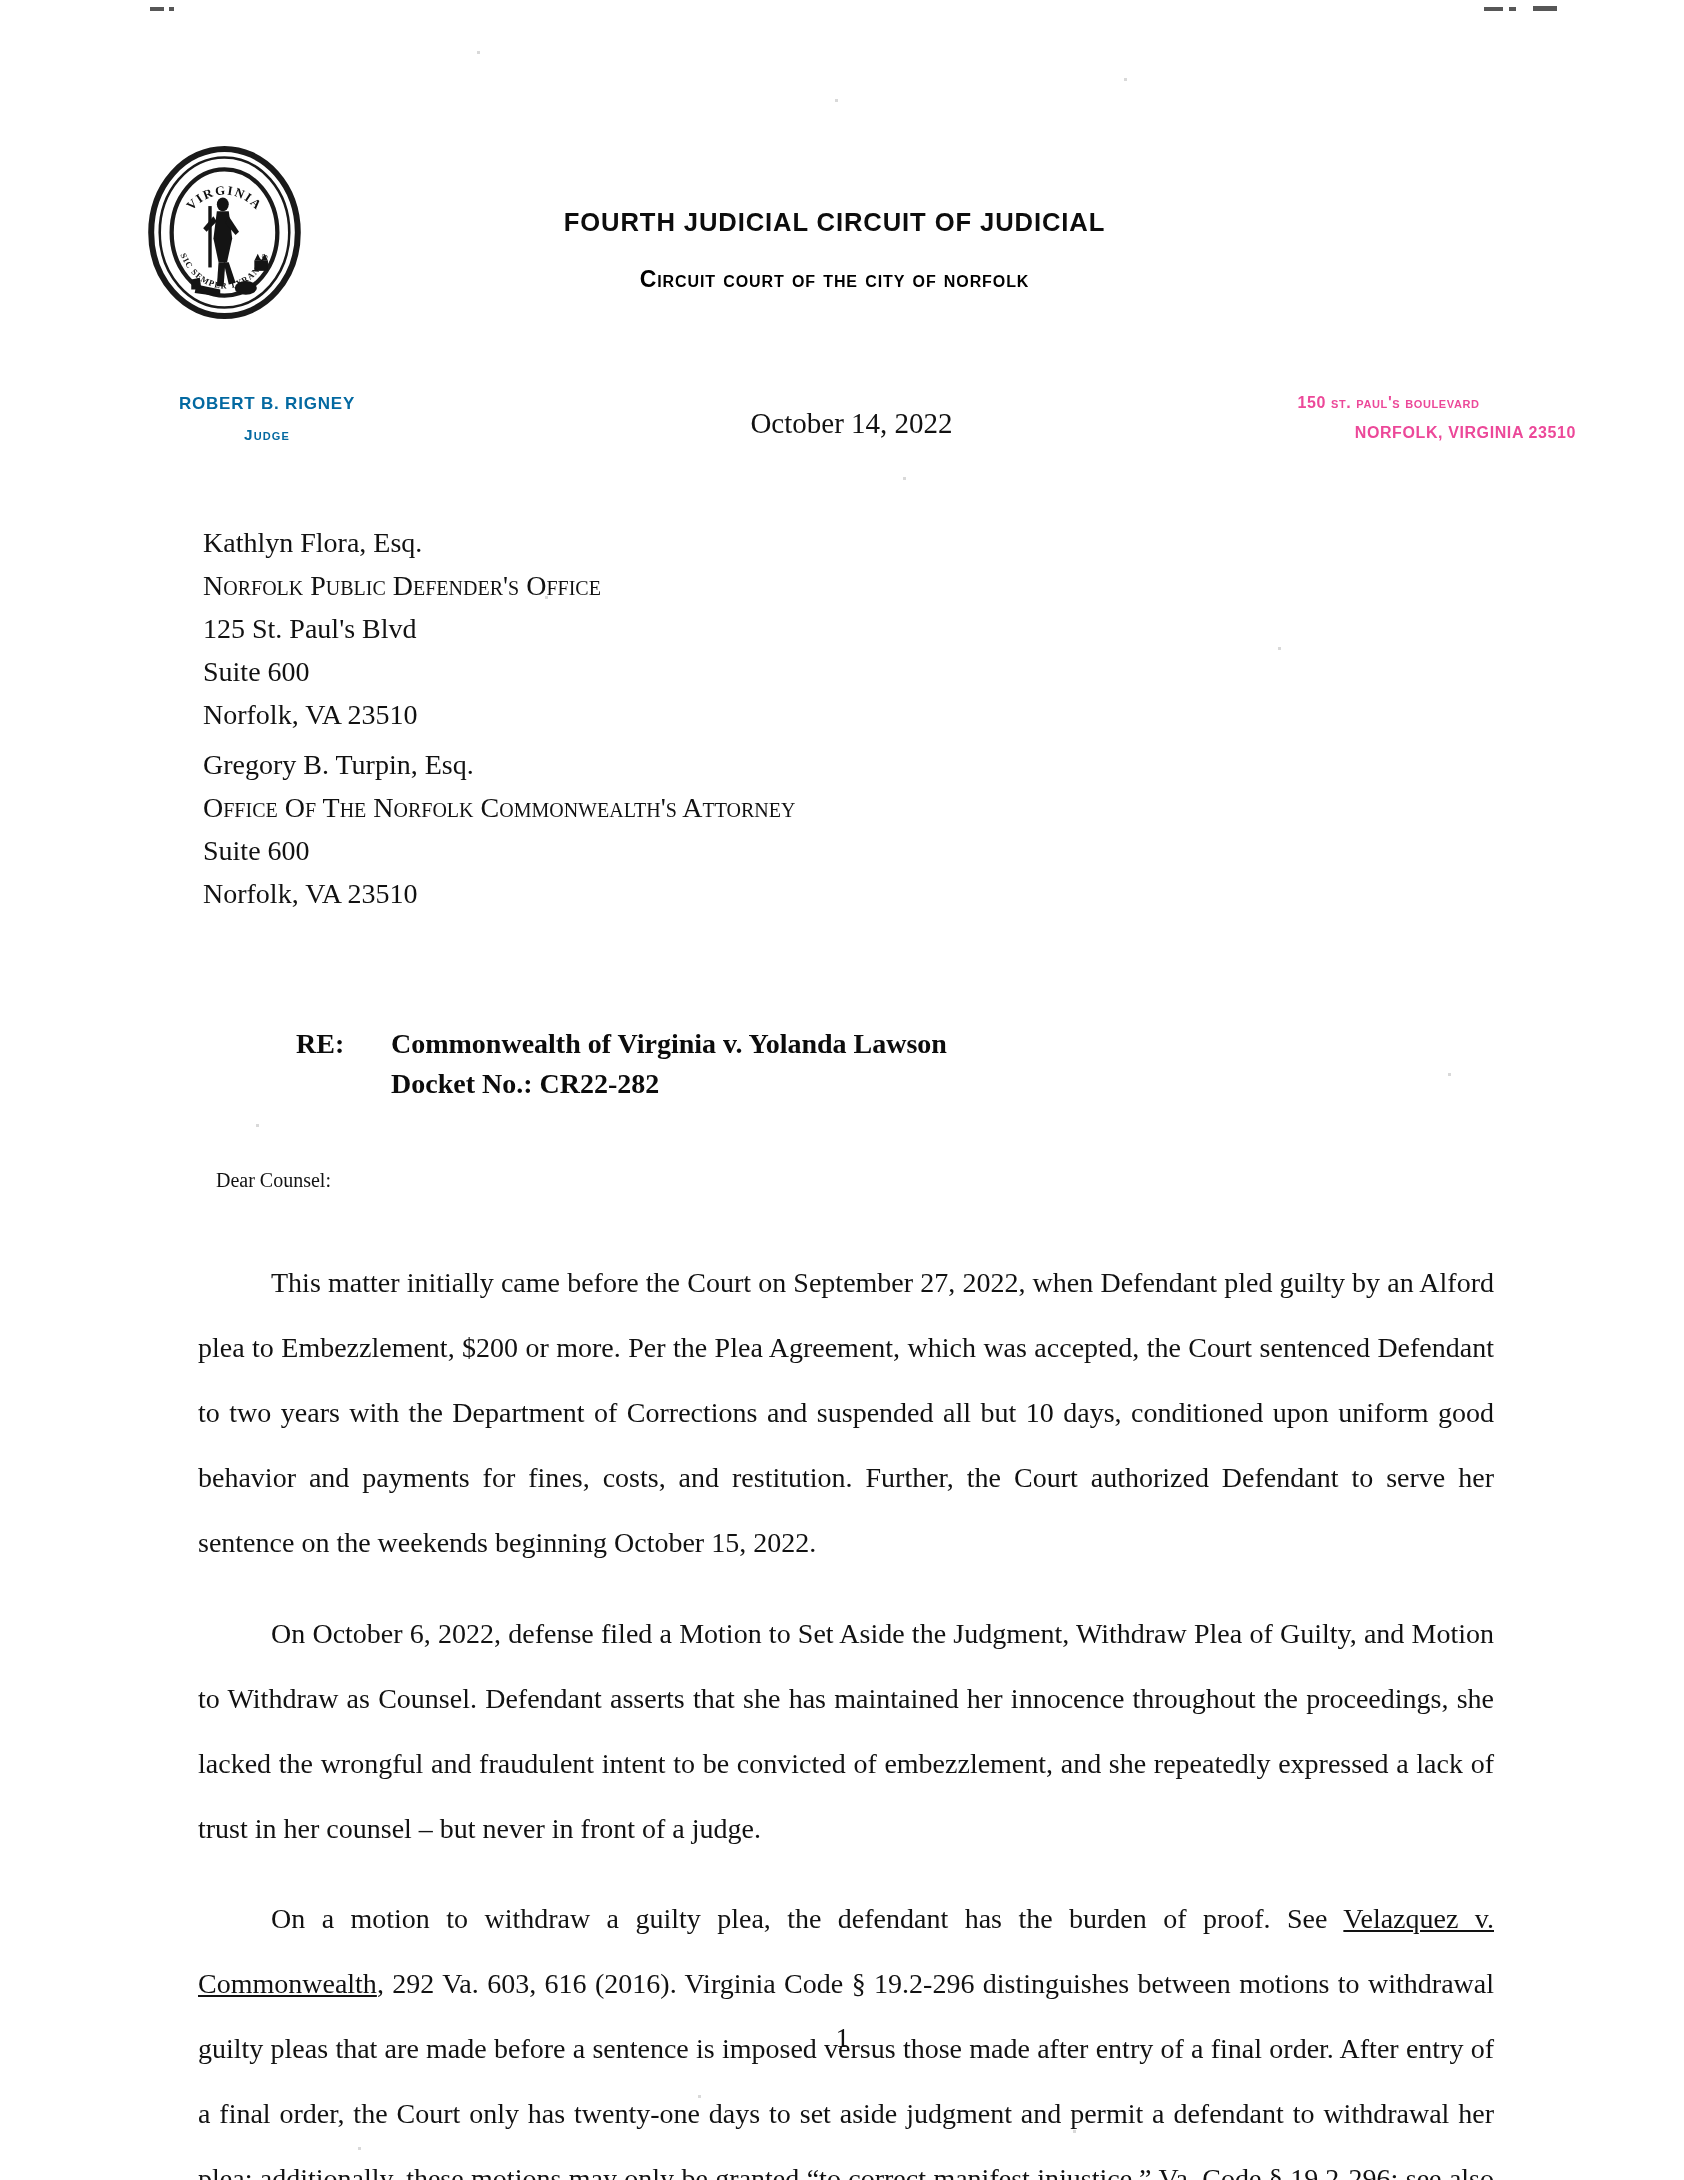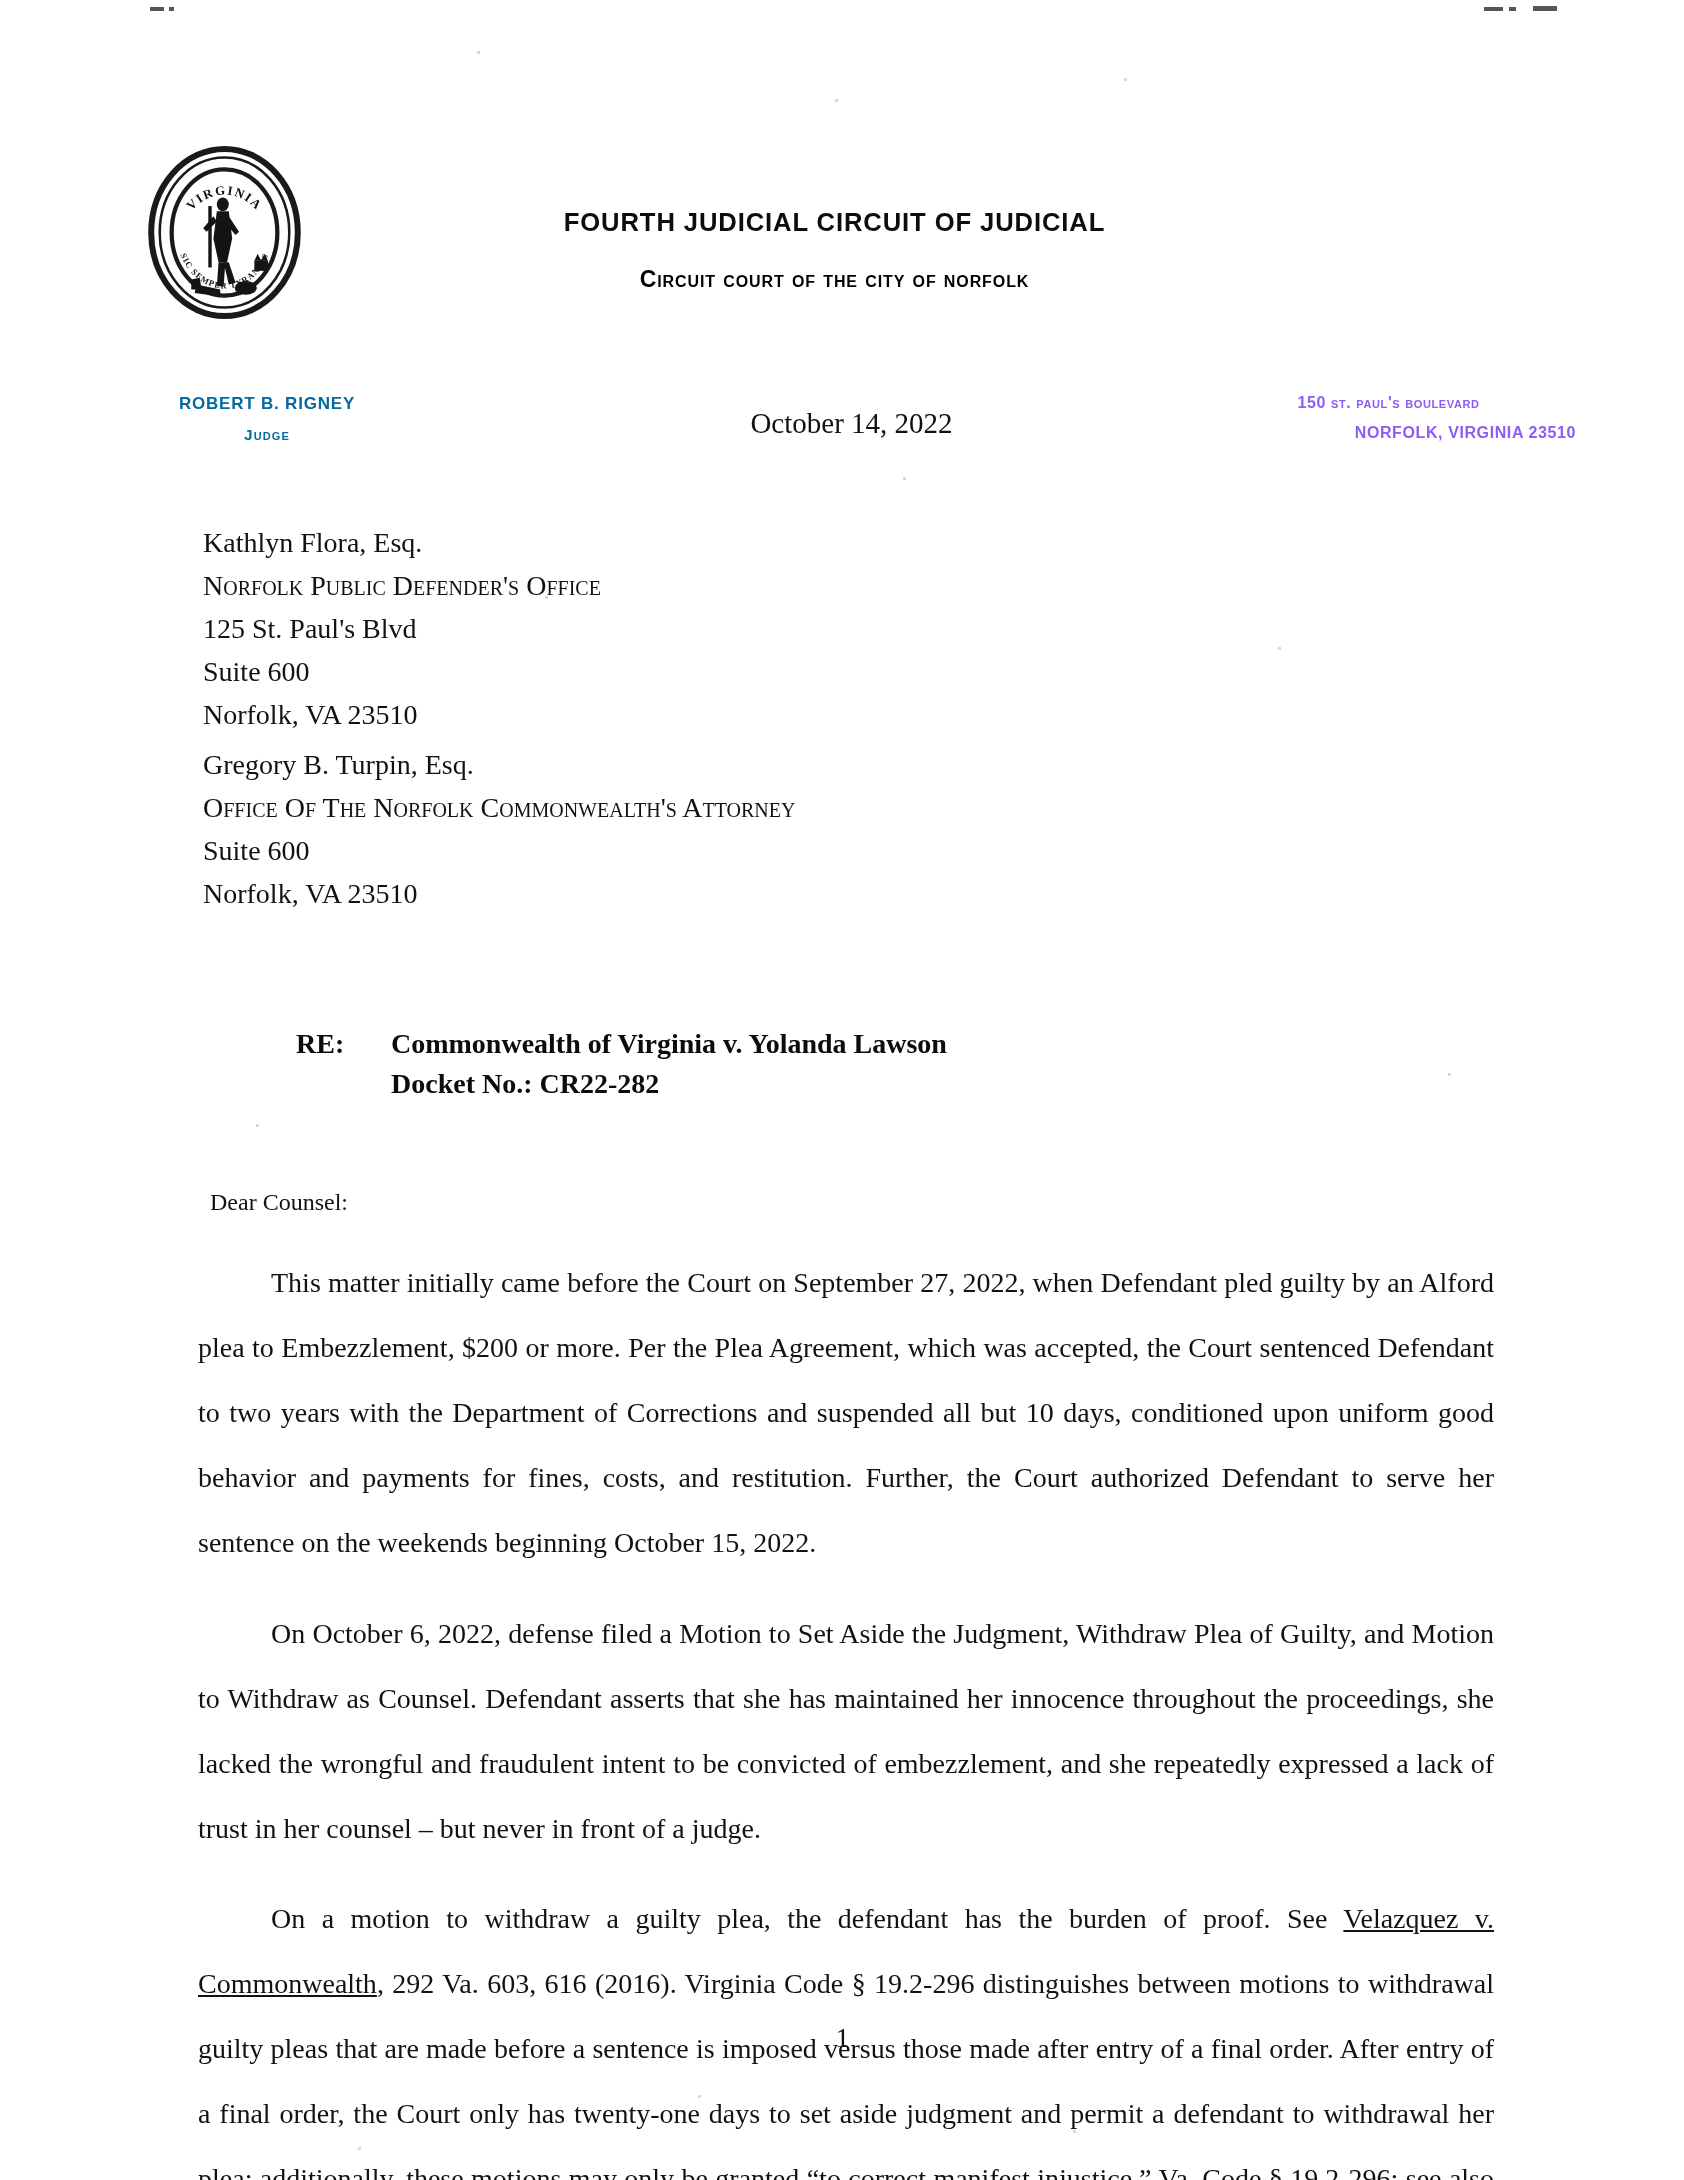--- a/index.html
+++ b/index.html
@@ -102,21 +102,21 @@
 
   
   .court-addr {
     position: absolute;
     right: 109px;
     top: 394px;
     width: 375px;
     text-align: center;
     font-family: "Liberation Sans", sans-serif;
     font-weight: bold;
-    color: #8b5cf6;
+    color: #ec4899;
   }
   .court-addr .ca-line {
     font-size: 16px;
     letter-spacing: 0.6px;
     white-space: nowrap;
   }
   .court-addr .ca-line + .ca-line { margin-top: 12px; text-align: right; }
   .sc { font-variant: small-caps; text-transform: lowercase; }
   .sc::first-letter { text-transform: uppercase; }
 
@@ -145,25 +145,24 @@
     line-height: 40px;
     color: #0c0c0c;
   }
   .re-row { display: flex; }
   .re-label { width: 95px; flex: none; }
   .re-text { white-space: nowrap; }
 
   
   .salutation {
     position: absolute;
-    left: 210px;
+    left: 216px;
     top: 1169px;
-    font-size: 24px;
+    font-size: 20px;
     color: #121212;
-    margin-top: 20px;
   }
 
   
   .body-text {
     position: absolute;
     left: 198px;
     top: 1250px;
     width: 1296px;
     font-size: 28px;
     line-height: 65px;

